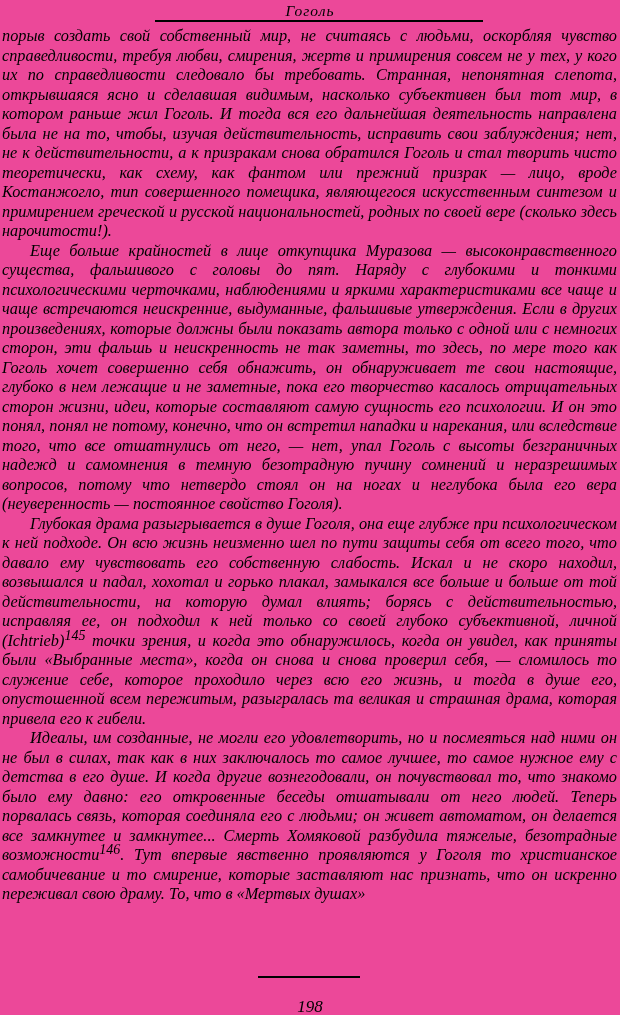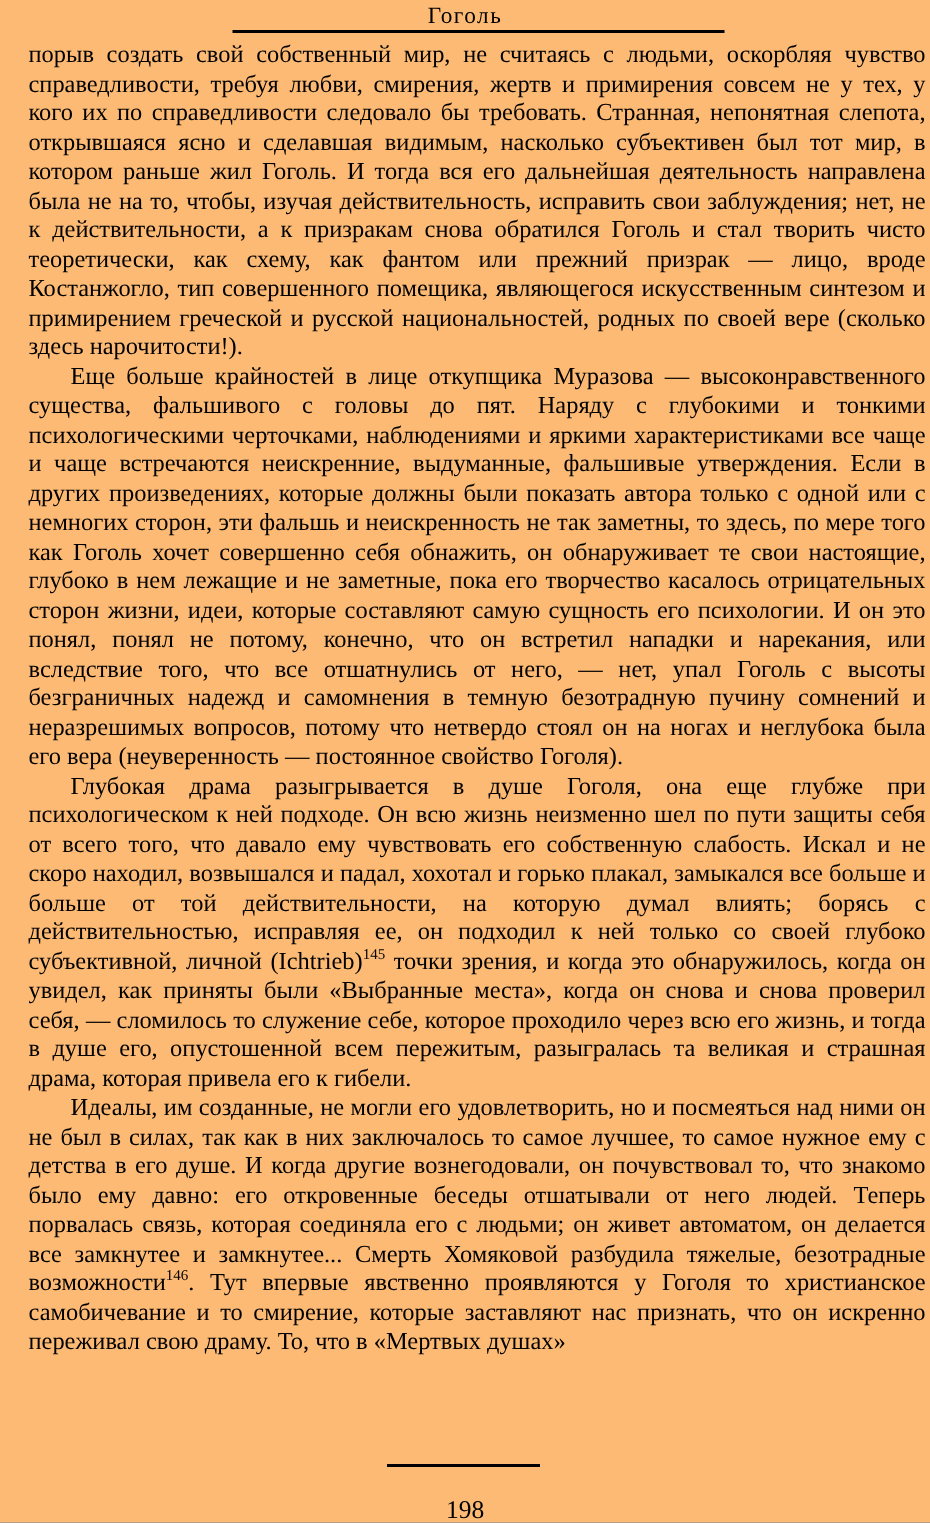--- a/index.html
+++ b/index.html
@@ -31,35 +31,35 @@
     position: absolute;
     top: 20px;
     left: 155px;
     width: 328px;
     height: 2px;
     background: #000000;
   }
   .body-text {
     position: absolute;
     top: 26px;
-    left: 19px;
+    left: 2px;
     right: 3px;
     font-size: 16.3px;
     line-height: 19.5px;
     text-align: justify;
   }
   .body-text p {
     margin: 0;
     padding: 0;
   }
   .body-text p.indent {
     text-indent: 28px;
   }
   .body-text sup {
-    font-size: 10px;
+    font-size: 14px;
     line-height: 0;
     vertical-align: super;
   }
   .foot-rule {
     position: absolute;
     top: 976px;
     left: 258px;
     width: 102px;
     height: 2px;
     background: #000000;
@@ -70,21 +70,21 @@
     left: 0;
     width: 100%;
     text-align: center;
     font-size: 17px;
     line-height: 22px;
   }
 </style>
 </head>
 <body>
 
-<div class="page" style="background: #fdba74; color: rgb(0, 0, 0);">
+<div class="page" style="background: #ec4899; color: rgb(0, 0, 0); font-style: italic;">
 
   <div class="running-head">
     <span>Гоголь</span>
   </div>
   <div class="head-rule"></div>
 
   <div class="body-text">
       <p class="">порыв создать свой собственный мир, не считаясь с людьми, оскорбляя чувство справедливости, требуя любви, смирения, жертв и примирения совсем не у тех, у кого их по справедливости следовало бы требовать. Странная, непонятная слепота, открывшаяся ясно и сделавшая видимым, насколько субъективен был тот мир, в котором раньше жил Гоголь. И тогда вся его дальнейшая деятельность направлена была не на то, чтобы, изучая действительность, исправить свои заблуждения; нет, не к действительности, а к призракам снова обратился Гоголь и стал творить чисто теоретически, как схему, как фантом или прежний призрак — лицо, вроде Костанжогло, тип совершенного помещика, являющегося искусственным синтезом и примирением греческой и русской национальностей, родных по своей вере (сколько здесь нарочитости!).</p>
       <p class="indent">Еще больше крайностей в лице откупщика Муразова — высоконравственного существа, фальшивого с головы до пят. Наряду с глубокими и тонкими психологическими черточками, наблюдениями и яркими характеристиками все чаще и чаще встречаются неискренние, выдуманные, фальшивые утверждения. Если в других произведениях, которые должны были показать автора только с одной или с немногих сторон, эти фальшь и неискренность не так заметны, то здесь, по мере того как Гоголь хочет совершенно себя обнажить, он обнаруживает те свои настоящие, глубоко в нем лежащие и не заметные, пока его творчество касалось отрицательных сторон жизни, идеи, которые составляют самую сущность его психологии. И он это понял, понял не потому, конечно, что он встретил нападки и нарекания, или вследствие того, что все отшатнулись от него, — нет, упал Гоголь с высоты безграничных надежд и самомнения в темную безотрадную пучину сомнений и неразрешимых вопросов, потому что нетвердо стоял он на ногах и неглубока была его вера (неуверенность — постоянное свойство Гоголя).</p>
       <p class="indent">Глубокая драма разыгрывается в душе Гоголя, она еще глубже при психологическом к ней подходе. Он всю жизнь неизменно шел по пути защиты себя от всего того, что давало ему чувствовать его собственную слабость. Искал и не скоро находил, возвышался и падал, хохотал и горько плакал, замыкался все больше и больше от той действительности, на которую думал влиять; борясь с действительностью, исправляя ее, он подходил к ней только со своей глубоко субъективной, личной (Ichtrieb)<sup>145</sup> точки зрения, и когда это обнаружилось, когда он увидел, как приняты были «Выбранные места», когда он снова и снова проверил себя, — сломилось то служение себе, которое проходило через всю его жизнь, и тогда в душе его, опустошенной всем пережитым, разыгралась та великая и страшная драма, которая привела его к гибели.</p>

